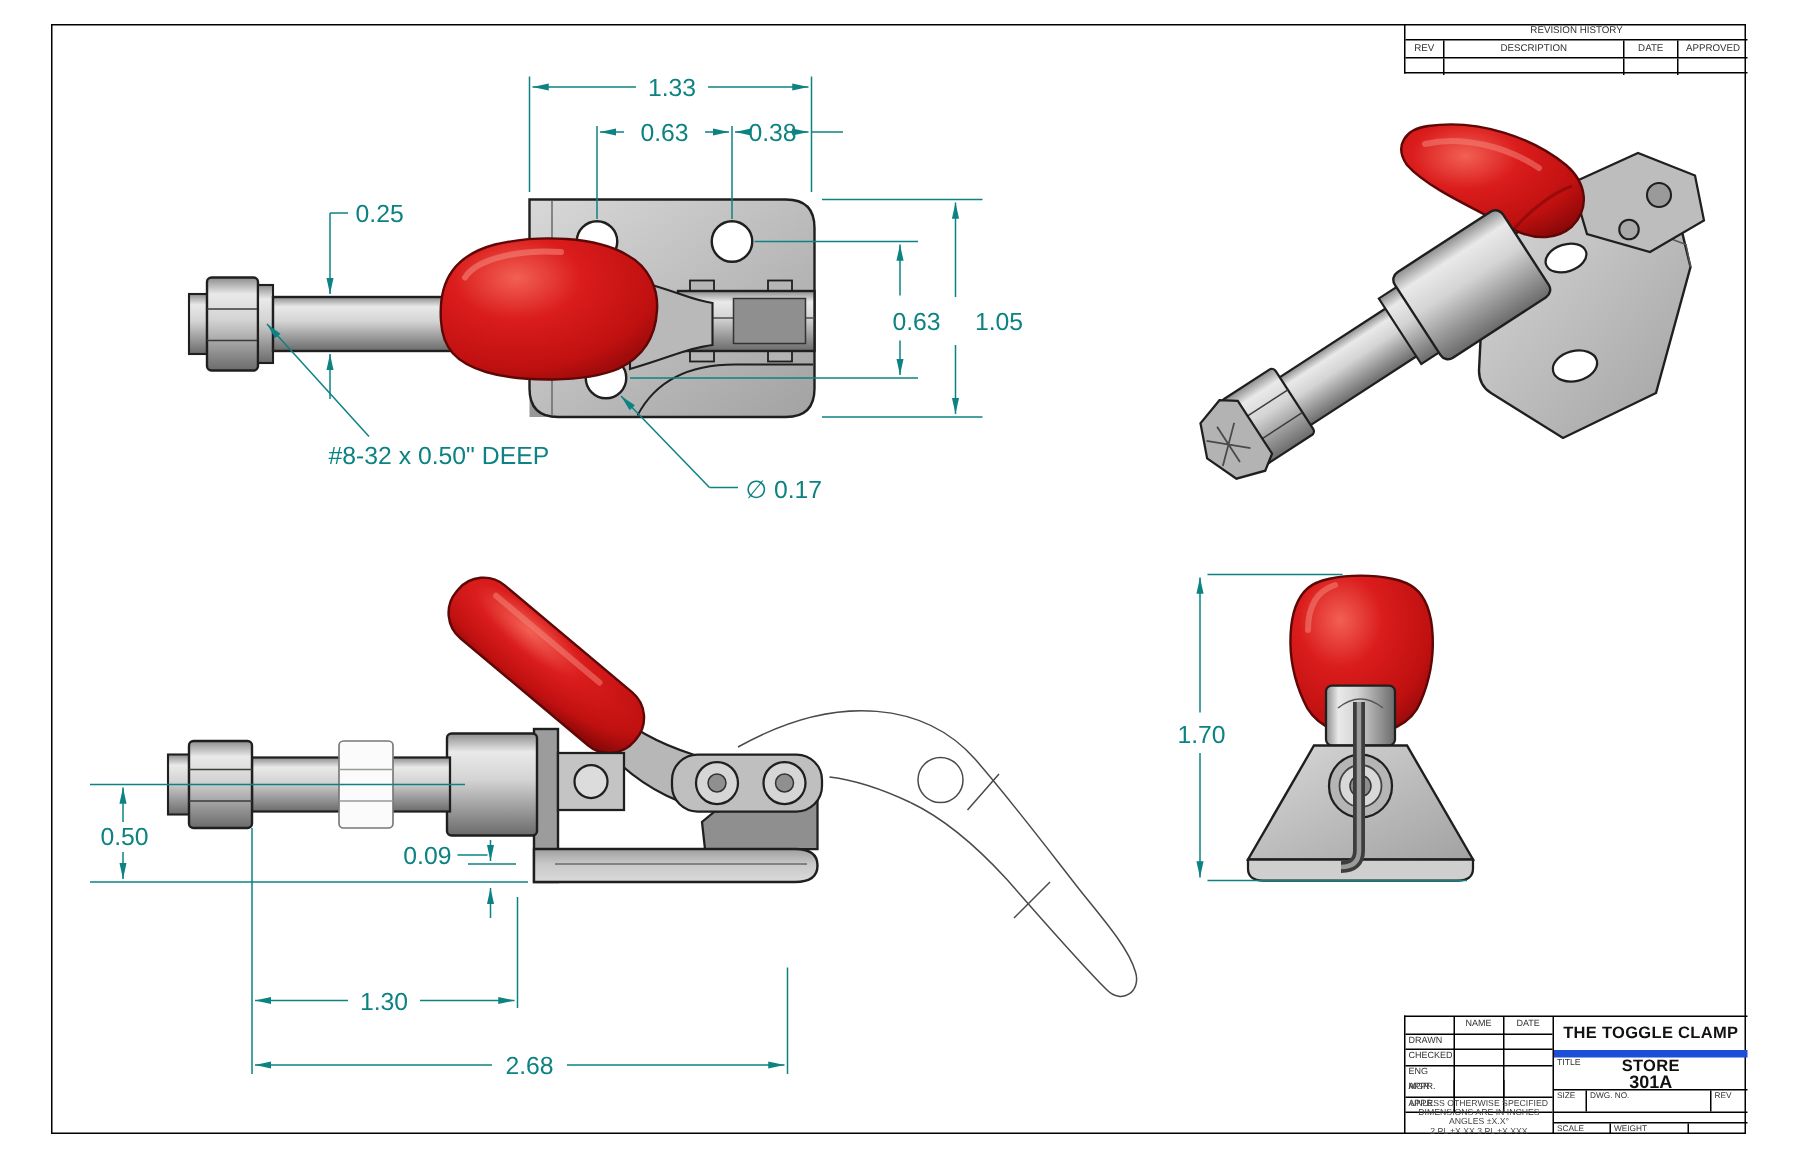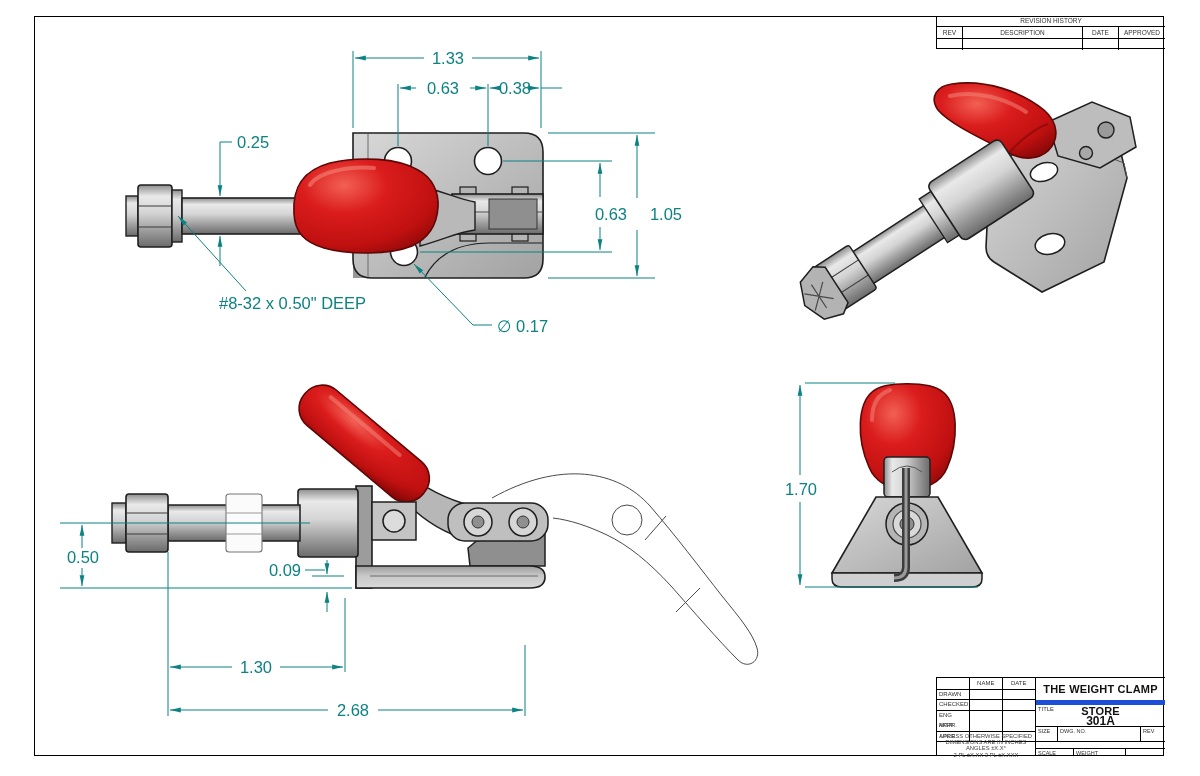--- a/index.html
+++ b/index.html
@@ -311,21 +311,21 @@
       </div>
     </div>
     <div class="tolnote">
       <div>UNLESS OTHERWISE SPECIFIED</div>
       <div>DIMENSIONS ARE IN INCHES</div>
       <div>ANGLES ±X.X°</div>
       <div>2 PL ±X.XX 3 PL ±X.XXX</div>
     </div>
   </div>
   <div class="tb-right">
-    <div class="company">THE WEIGHT CLAMP STORE</div>
+    <div class="company">THE TOGGLE CLAMP STORE</div>
     <div class="titlebox">
       <span class="lbl">TITLE</span>
       <div class="pn">301A</div>
     </div>
     <div class="metarow">
       <div>SIZE</div>
       <div>DWG. NO.</div>
       <div>REV</div>
     </div>
     <div class="slimrow"></div>

